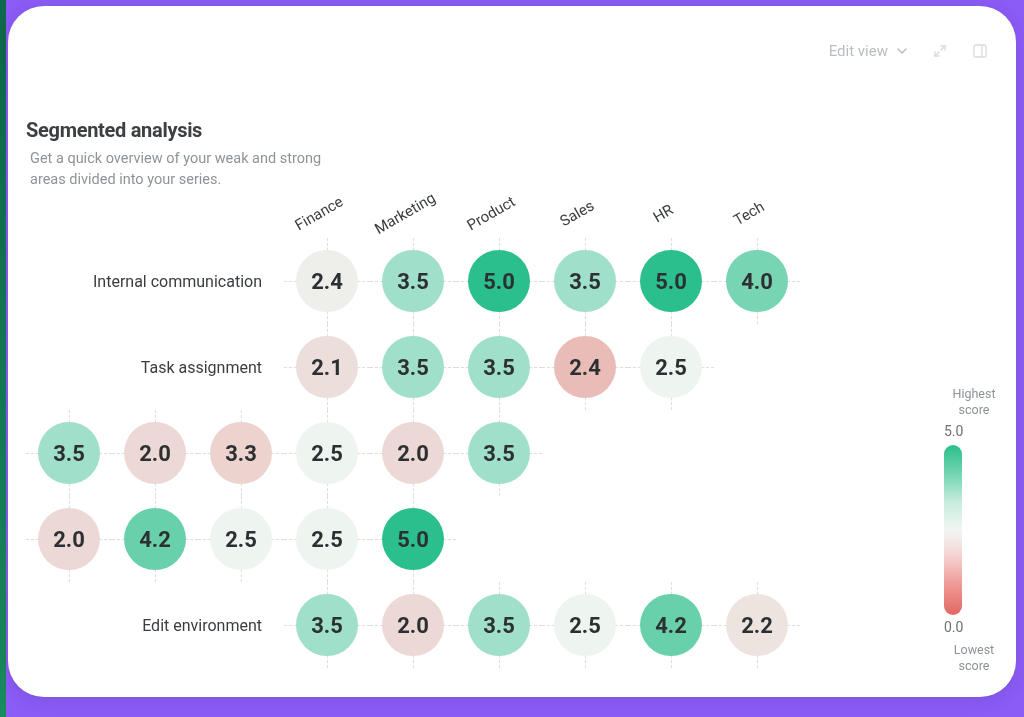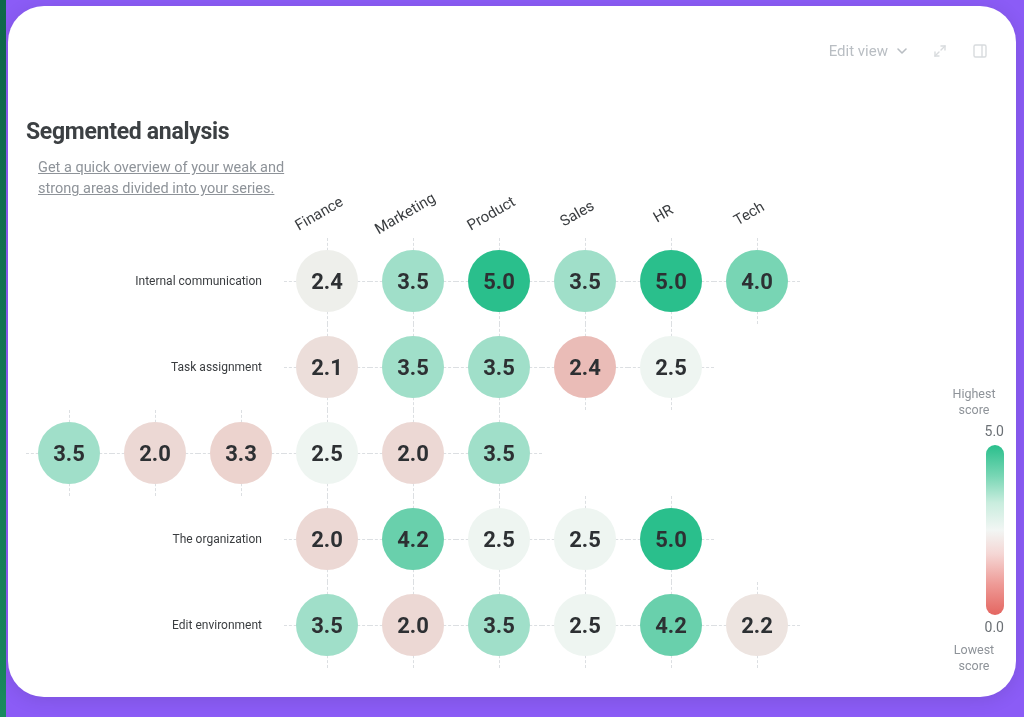--- a/index.html
+++ b/index.html
@@ -55,32 +55,31 @@
   }
   .icon-btn svg { display:block; }
 
   
   .title-block {
     position: absolute;
     left: 18px; top: 112px;
     width: 310px;
   }
   .page-title {
-    font-size: 23px;
+    font-size: 20px;
     font-weight: 700;
     color: #3c4043;
     margin: 0 0 6px 0;
     letter-spacing: -0.3px;
   }
   .page-subtitle {
     font-size: 14.5px;
     line-height: 1.45;
     color: #8e9399;
-    margin: 12px;
-    text-decoration: underline;
+    margin: 4px;
   }
 
   
   .grid {
     position: absolute;
     left: 18px;
     top: 192px;
     width: 830px;
   }
   
@@ -111,21 +110,21 @@
   .data-row {
     display: flex;
     align-items: center;
     height: 86px;
   }
   .row-label {
     width: 258px;
     flex: 0 0 258px;
     text-align: right;
     padding-right: 22px;
-    font-size: 12px;
+    font-size: 16px;
     color: #3a3d40;
   }
   .cell {
     width: 86px;
     flex: 0 0 86px;
     height: 86px;
     position: relative;
     display: flex;
     align-items: center;
     justify-content: center;
@@ -160,21 +159,21 @@
   }
 
   
   .legend {
     position: absolute;
     right: 12px;
     top: 380px;
     width: 60px;
     display: flex;
     flex-direction: column;
-    align-items: flex-end;
+    align-items: flex-start;
     font-size: 12.5px;
     color: #8e9399;
     text-align: center;
     line-height: 1.25;
   }
   .legend .high-label { margin-bottom: 6px; }
   .legend .low-label  { margin-top: 6px; }
   .legend .scale-num-top { margin-bottom: 4px; color:#6b7075; font-size:14px;}
   .legend .scale-num-bot { margin-top: 4px; color:#6b7075; font-size:14px;}
   .legend-bar {
@@ -291,21 +290,20 @@
               <div class="bubble" style="background: rgb(238, 245, 241);">2.5</div>
             </div>
             <div class="cell">
               <div class="bubble" style="background: rgb(236, 216, 212);">2.0</div>
             </div>
             <div class="cell">
               <div class="bubble" style="background: rgb(160, 223, 201);">3.5</div>
             </div>
           </div>
           <div class="data-row">
-            <div class="row-label">The organization</div>
             <div class="cell">
               <div class="bubble" style="background: rgb(236, 216, 212);">2.0</div>
             </div>
             <div class="cell">
               <div class="bubble" style="background: rgb(105, 208, 172);">4.2</div>
             </div>
             <div class="cell">
               <div class="bubble" style="background: rgb(238, 245, 241);">2.5</div>
             </div>
             <div class="cell">

